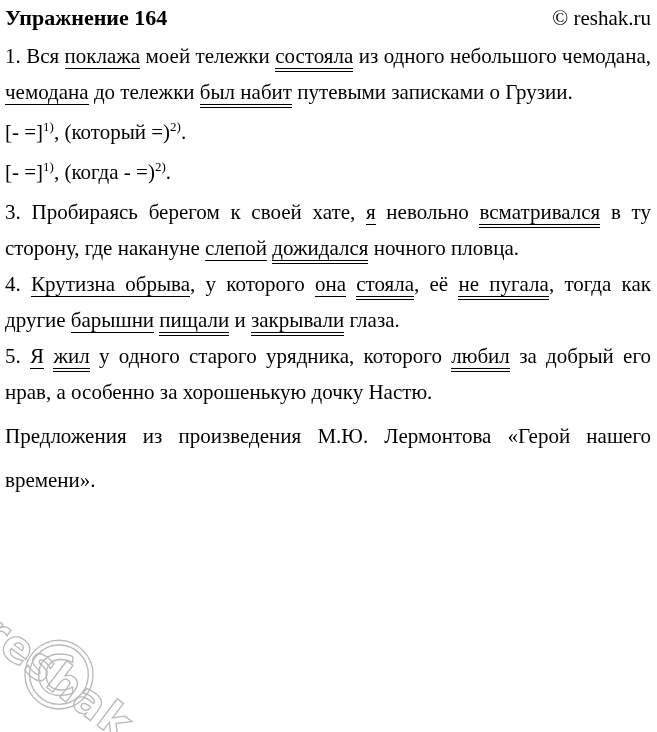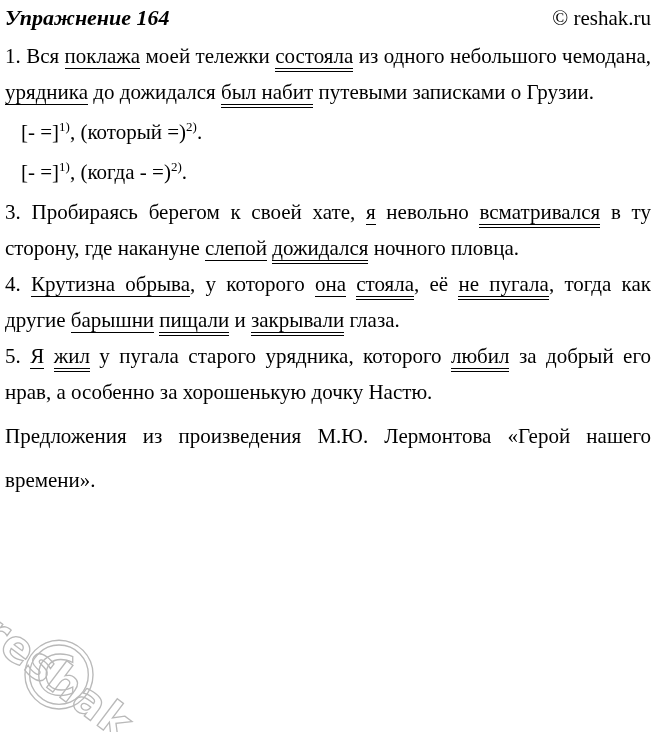--- a/index.html
+++ b/index.html
@@ -13,32 +13,32 @@
     overflow: hidden;
     padding: 4px 6px 0 5px;
   }
   .page { position: relative; z-index: 1; }
   .header {
     display: flex;
     justify-content: space-between;
     align-items: baseline;
     margin: 1px 0 7px 0;
   }
-  .title { font-weight: bold; font-size: 22px; font-style: italic; }
+  .title { font-weight: bold; font-size: 22px; }
   .copyright { font-size: 21px; font-family: Liberation Serif, serif; }
   .sentence {
     font-size: 21px;
     line-height: 36px;
     text-align: justify;
     margin: 0;
   }
   .schema {
     font-size: 21px;
     line-height: 36px;
-    margin: 4px 0 4px 16px;
+    margin: 4px 0 4px 0;
     text-align: left;
   }
   sup { font-size: 0.62em; line-height: 0; }
   .u1 { border-bottom: 1.5px solid #000; }
   .u2 { border-bottom: 4px double #000; }
   .footer-note {
     font-size: 21px;
     line-height: 44px;
     text-align: justify;
     margin: 4px 0 0 0;
@@ -68,25 +68,25 @@
 </head>
 <body>
 
 <div class="page">
   <div class="header">
     <span class="title">Упражнение 164</span>
     <span class="copyright">© reshak.ru</span>
   </div>
 
   <div id="items">
-      <p class="sentence"><span>1. </span><span>Вся </span><span class="u1">поклажа</span><span> моей тележки </span><span class="u2">состояла</span><span> из одного небольшого чемодана, </span><span class="u1">урядника</span><span> до дожидался </span><span class="u2">был набит</span><span> путевыми записками о Грузии.</span></p>
+      <p class="sentence"><span>1. </span><span>Вся </span><span class="u1">поклажа</span><span> моей тележки </span><span class="u2">состояла</span><span> из одного небольшого чемодана, </span><span class="u1">чемодана</span><span> до тележки </span><span class="u2">был набит</span><span> путевыми записками о Грузии.</span></p>
       <p class="schema"><span>[- =]</span><sup>1)</sup><span>, (который =)</span><sup>2)</sup><span>.</span></p>
       <p class="schema"><span>[- =]</span><sup>1)</sup><span>, (когда - =)</span><sup>2)</sup><span>.</span></p>
       <p class="sentence"><span>3. </span><span>Пробираясь берегом к своей хате, </span><span class="u1">я</span><span> невольно </span><span class="u2">всматривался</span><span> в ту сторону, где накануне </span><span class="u1">слепой</span><span> </span><span class="u2">дожидался</span><span> ночного пловца.</span></p>
       <p class="sentence"><span>4. </span><span class="u1">Крутизна обрыва</span><span>, у которого </span><span class="u1">она</span><span> </span><span class="u2">стояла</span><span>, её </span><span class="u2">не пугала</span><span>, тогда как другие </span><span class="u1">барышни</span><span> </span><span class="u2">пищали</span><span> и </span><span class="u2">закрывали</span><span> глаза.</span></p>
-      <p class="sentence"><span>5. </span><span class="u1">Я</span><span> </span><span class="u2">жил</span><span> у пугала старого урядника, которого </span><span class="u2">любил</span><span> за добрый его нрав, а особенно за хорошенькую дочку Настю.</span></p>
+      <p class="sentence"><span>5. </span><span class="u1">Я</span><span> </span><span class="u2">жил</span><span> у одного старого урядника, которого </span><span class="u2">любил</span><span> за добрый его нрав, а особенно за хорошенькую дочку Настю.</span></p>
     </div>
 
   <p class="footer-note">Предложения из произведения М.Ю. Лермонтова «Герой нашего времени».</p>
 </div>
 
 <span class="watermark wm-text">reshak.ru</span>
 <span class="watermark wm-symbol">©</span>
 
 </body></html>

